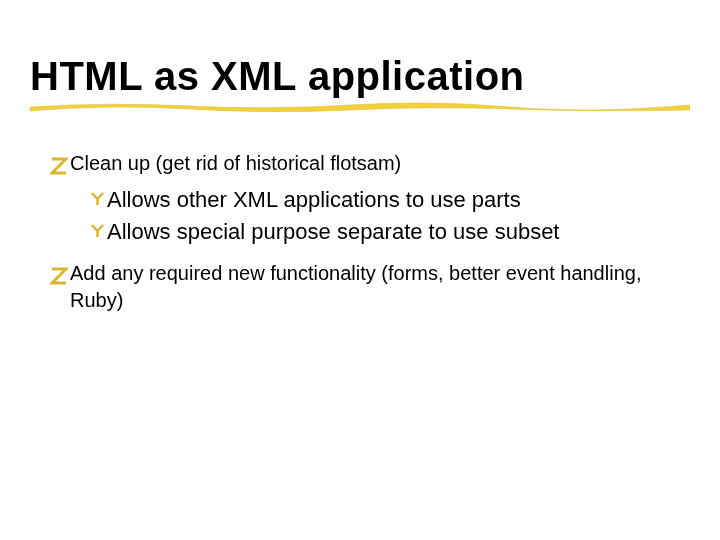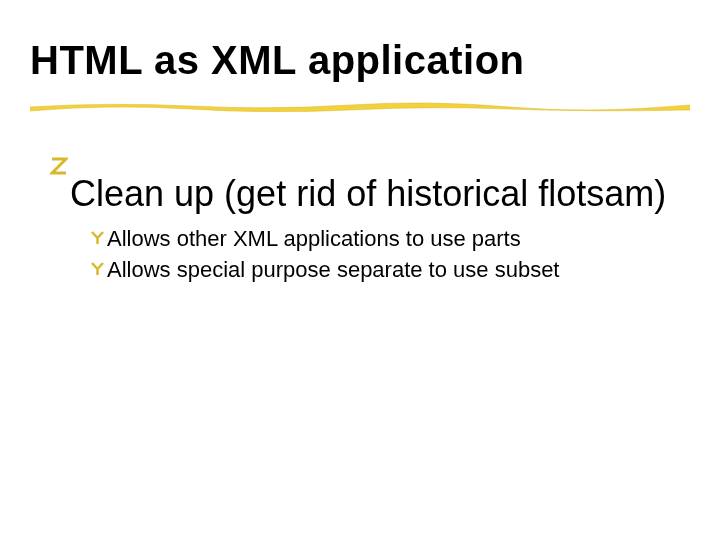--- a/index.html
+++ b/index.html
@@ -6,21 +6,21 @@
   body {
     width: 720px;
     height: 540px;
     background: #ffffff;
     font-family: Verdana, Geneva, sans-serif;
     position: relative;
     overflow: hidden;
   }
   .title-wrap {
     position: absolute;
-    top: 38px;
+    top: 54px;
     left: 30px;
     right: 30px;
   }
   .title {
     font-family: "Arial Black", Arial, sans-serif;
     font-weight: 900;
     font-size: 40px;
     color: #000;
     letter-spacing: 0.5px;
   }
@@ -42,24 +42,23 @@
     display: flex;
     align-items: flex-start;
     margin-bottom: 6px;
   }
   .bullet-z .icon {
     flex: 0 0 auto;
     margin-right: 2px;
     margin-top: 7px;
   }
   .bullet-z .text {
-    font-size: 36px;
+    font-size: 20px;
     color: #000;
     line-height: 1.32;
-    margin-top: 20px;
   }
   .sub-group {
     margin-left: 40px;
     margin-top: 4px;
     margin-bottom: 14px;
   }
   .bullet-y {
     display: flex;
     align-items: flex-start;
     margin-bottom: 2px;
@@ -113,14 +112,22 @@
     <div class="bullet-y">
       <span class="icon">
         <svg width="15" height="15" viewBox="0 0 15 15">
           <path d="M2,2 L7.5,8 L13,2 M7.5,8 L7.5,14" fill="none" stroke="#d9b82e" stroke-width="2.5" stroke-linejoin="miter"></path>
         </svg>
       </span>
       <span class="text">Allows special purpose separate to use subset</span>
     </div>
   </div>
 
+  <div class="bullet-z">
+    <span class="icon">
+      <svg width="18" height="18" viewBox="0 0 18 18">
+        <path d="M2,2 L16,2 L2,16 L16,16" fill="none" stroke="#d9b82e" stroke-width="3" stroke-linejoin="miter"></path>
+      </svg>
+    </span>
+    <span class="text">Add any required new functionality (forms, better event handling, Ruby)</span>
+  </div>
 
 </div>
 
 </body></html>

